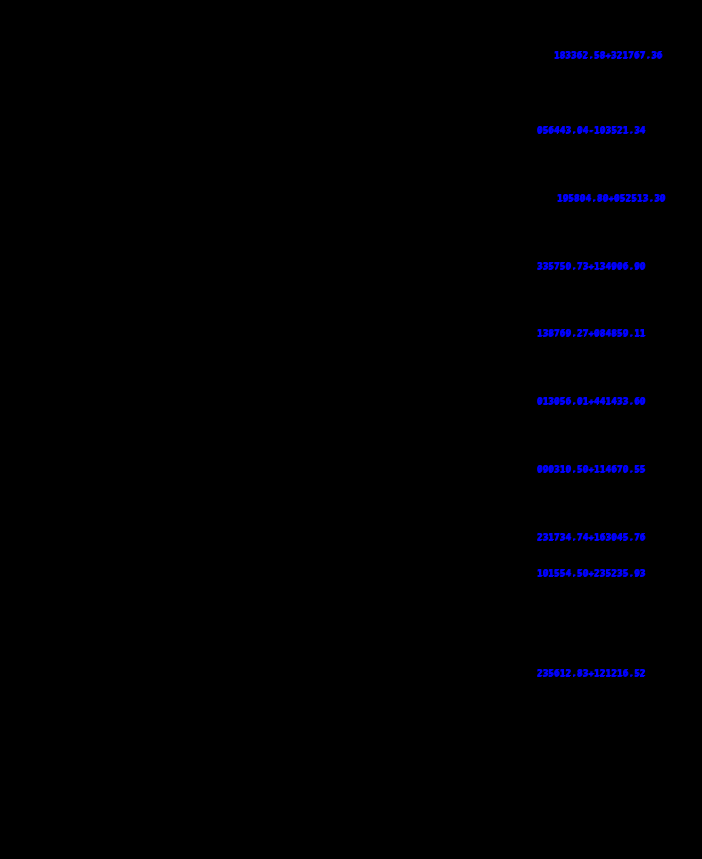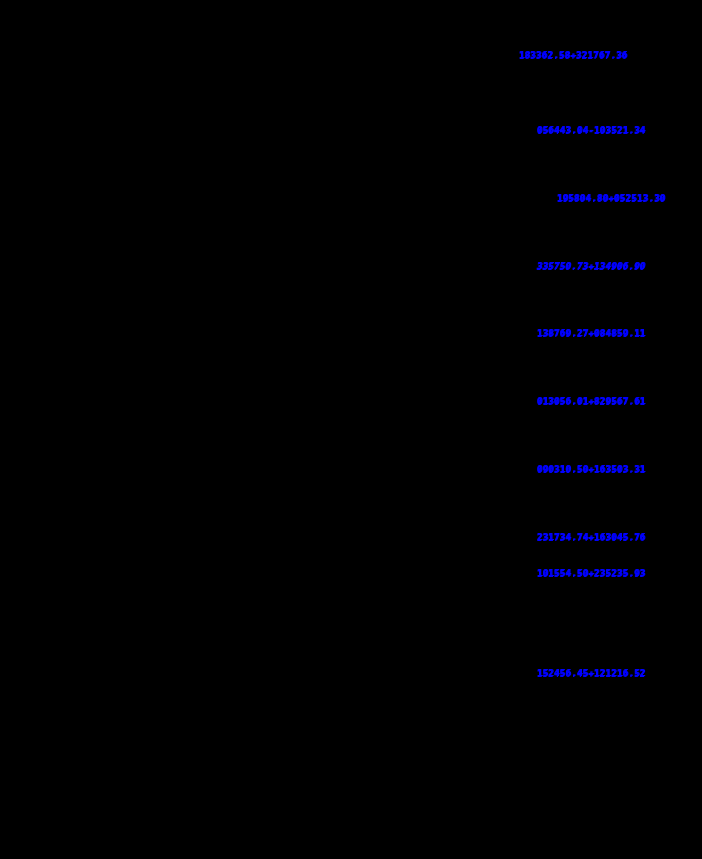--- a/index.html
+++ b/index.html
@@ -25,24 +25,24 @@
     
     text-shadow: 1px 0 0 currentColor, 0 1px 0 currentColor;
     user-select: none;
   }
 </style>
 </head>
 <body>
 
 <div class="screen">
   <div>
-      <div class="source-label" style="left: 573px; top: 55px; color: rgb(0, 0, 255);">183362.58+321767.36</div>
+      <div class="source-label" style="left: 608px; top: 55px; color: rgb(0, 0, 255);">183362.58+321767.36</div>
       <div class="source-label" style="left: 591px; top: 130px; color: rgb(0, 0, 255); text-align: center;">056443.04-103521.34</div>
       <div class="source-label" style="left: 591px; top: 198px; color: rgb(0, 0, 255); margin-left: 20px;">195804.80+052513.30</div>
-      <div class="source-label" style="left: 591px; top: 266px; color: rgb(0, 0, 255); font-style: italic;">335750.73+134906.90</div>
+      <div class="source-label" style="left: 591px; top: 266px; color: rgb(0, 0, 255);">335750.73+134906.90</div>
       <div class="source-label" style="left: 591px; top: 333px; color: rgb(0, 0, 255);">138769.27+084859.11</div>
-      <div class="source-label" style="left: 591px; top: 401px; color: rgb(0, 0, 255);">013056.01+829567.61</div>
-      <div class="source-label" style="left: 591px; top: 469px; color: rgb(0, 0, 255);">090310.50+163503.31</div>
+      <div class="source-label" style="left: 591px; top: 401px; color: rgb(0, 0, 255);">013056.01+441433.60</div>
+      <div class="source-label" style="left: 591px; top: 469px; color: rgb(0, 0, 255);">090310.50+114670.55</div>
       <div class="source-label" style="left: 591px; top: 537px; color: rgb(0, 0, 255);">231734.74+163045.76</div>
       <div class="source-label" style="left: 591px; top: 573px; color: rgb(0, 0, 255);">101554.50+235235.93</div>
-      <div class="source-label" style="left: 591px; top: 673px; color: rgb(0, 0, 255);">152456.45+121216.52</div>
+      <div class="source-label" style="left: 591px; top: 673px; color: rgb(0, 0, 255);">235612.83+121216.52</div>
     </div>
 </div>
 
 </body></html>

